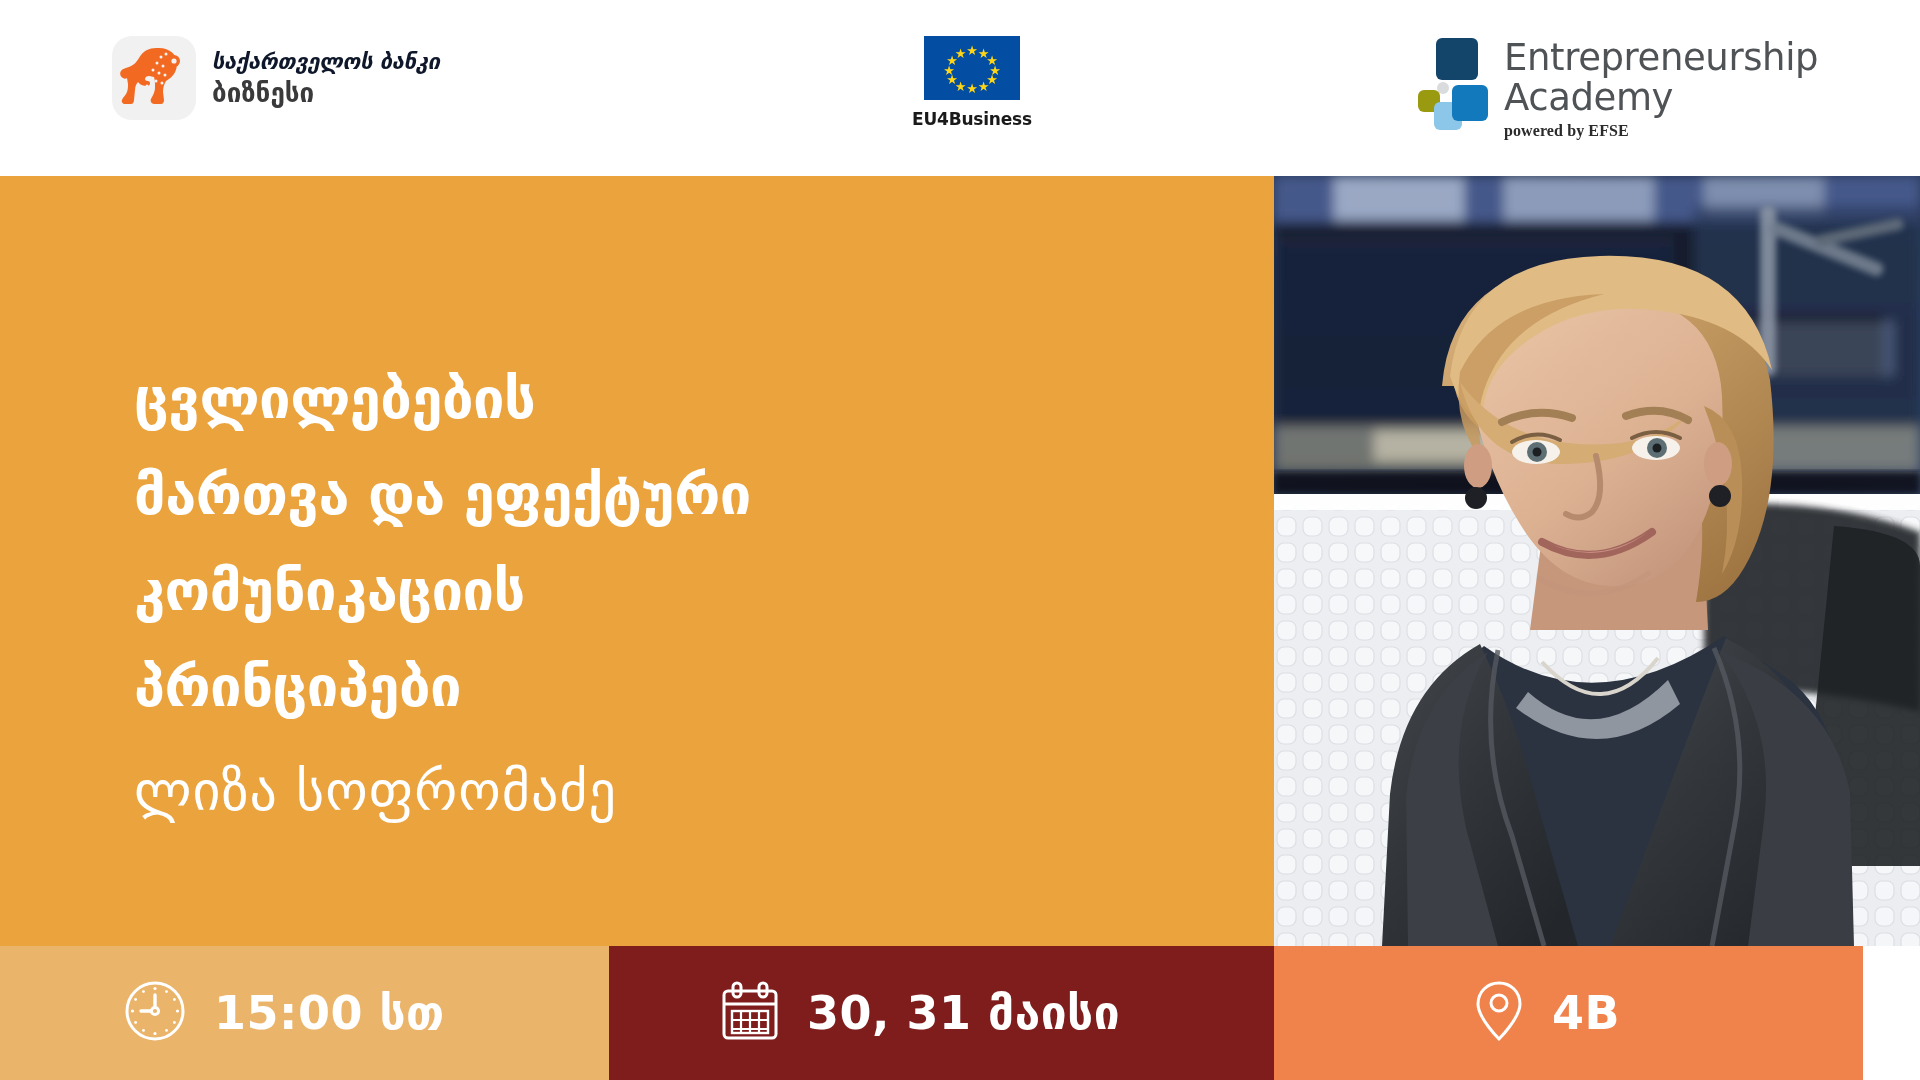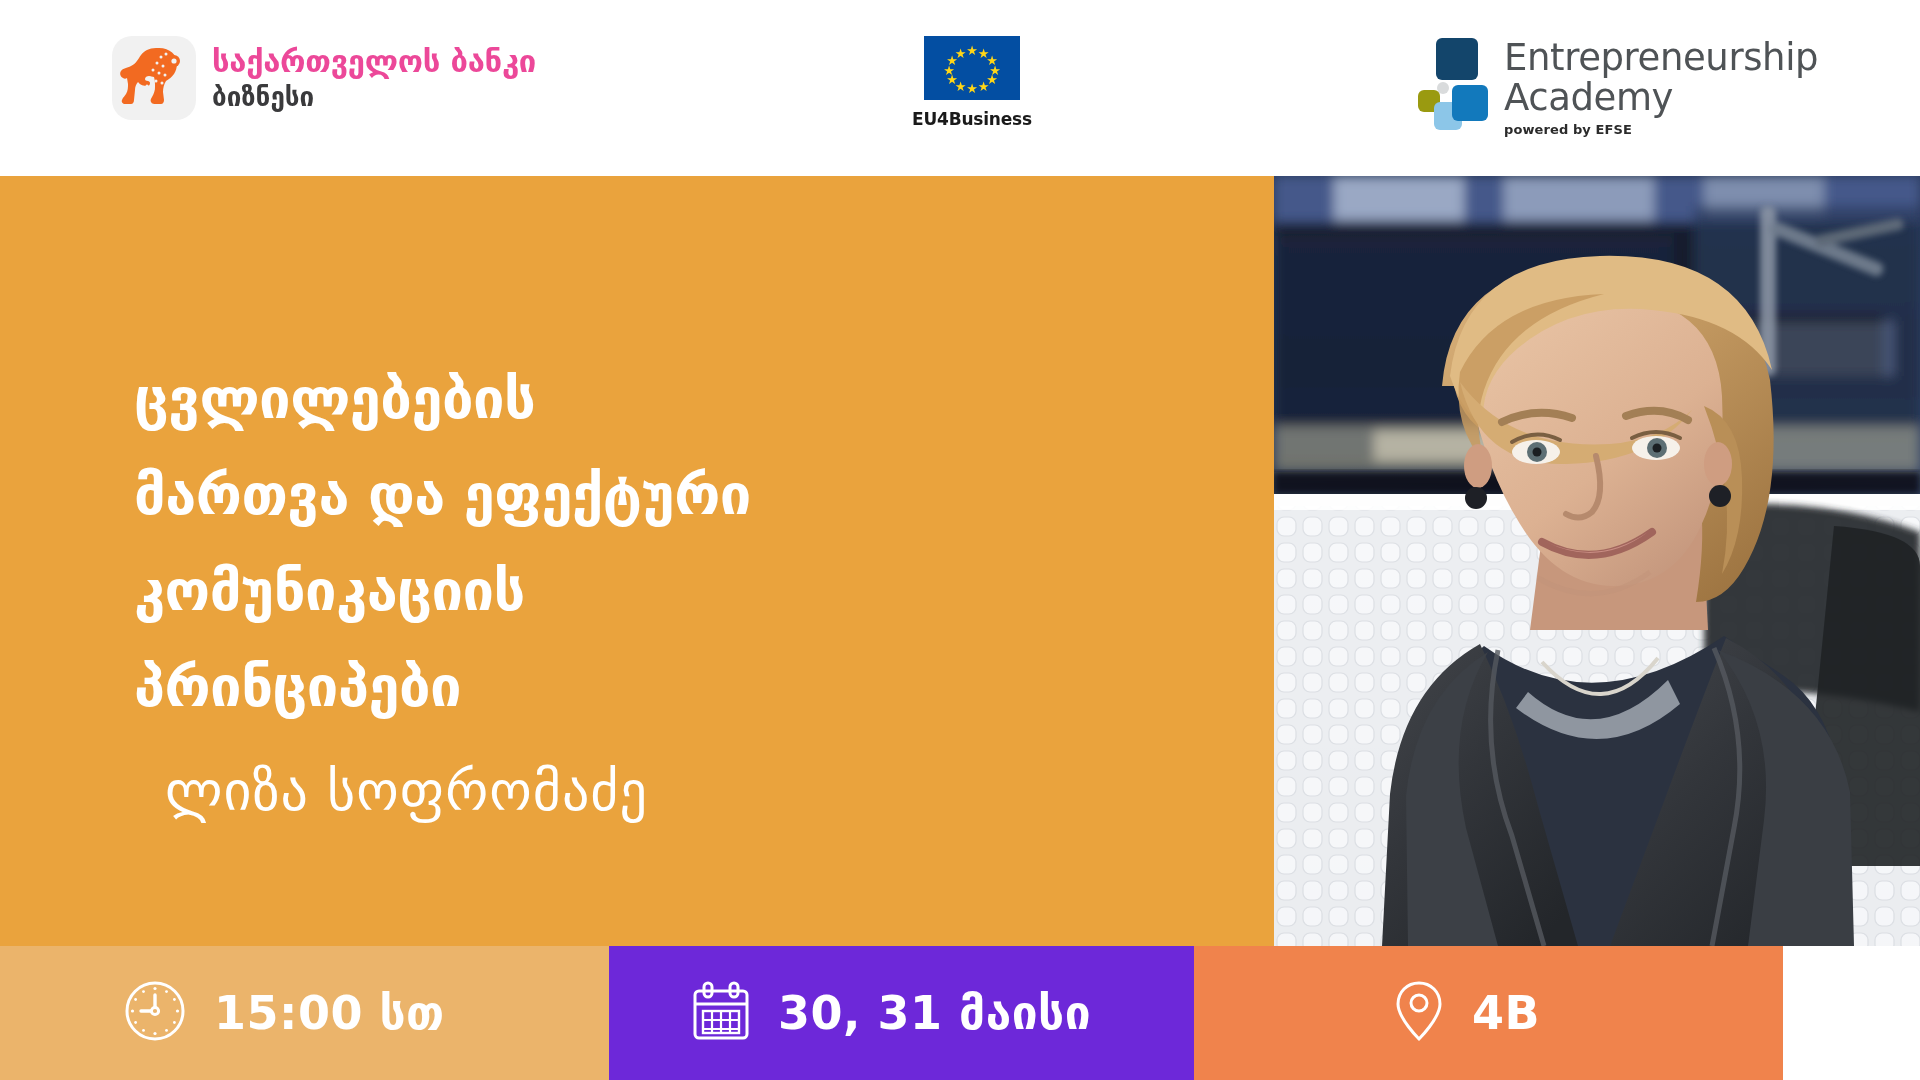--- a/index.html
+++ b/index.html
@@ -26,22 +26,22 @@
   }
   #bog-mark {
     position:relative; width:84px; height:84px;
     border-radius:20px; background:#f1f1f1;
     flex:0 0 auto; overflow:hidden;
   }
   #bog-mark svg { position:absolute; left:4px; top:6px; }
   #bog-words { display:flex; flex-direction:column; line-height:1.0; }
   #bog-title {
     font-family:"DejaVu Sans", sans-serif;
-    font-size:31px; font-weight:700; color:#ec4899;
-    letter-spacing:-0.3px; white-space:nowrap;
+    font-size:22px; font-weight:700; color:#0f172a;
+    letter-spacing:-0.3px; white-space:nowrap;font-style:italic;
   }
   #bog-sub {
     font-family:"DejaVu Sans", sans-serif;
     font-size:26px; font-weight:700; color:#3a3a3c;
     margin-top:7px; white-space:nowrap;
   }
 
   
   #eu-logo {
     position:absolute; left:912px; top:36px;
@@ -71,60 +71,60 @@
   #ea-sq-blue  { left:34px; top:47px; width:36px; height:36px; background:#1279BC; border-radius:7px; }
   #ea-sq-olive { left:0;    top:52px; width:22px; height:22px; background:#9A9A10; border-radius:3px; }
   #ea-sq-lblue { left:16px; top:64px; width:28px; height:28px; background:#8CC6E8; border-radius:5px; }
   #ea-sq-gray  { left:19px; top:44px; width:12px; height:12px; background:#D9DBDC; border-radius:2px; }
   #ea-words { display:flex; flex-direction:column; }
   #ea-line1, #ea-line2 {
     font-size:37px; font-weight:400; color:#4F5356;
     line-height:40px; letter-spacing:-0.4px; white-space:nowrap;
   }
   #ea-powered {
-    margin-top:4px; font-size:13px; font-weight:700;
-    color:#2B2B2B; letter-spacing:0.1px; white-space:nowrap;
+    margin-top:4px; font-size:16px; font-weight:700;
+    color:#2B2B2B; letter-spacing:0.1px; white-space:nowrap;font-family:Liberation Serif, serif;
   }
 
   
   #hero {
     position:absolute; left:0; top:176px; width:1920px; height:770px;
     background:#EAA33D;
   }
   #hero-text { position:absolute; left:134px; top:175px; width:1080px; }
   #hero-title {
     font-family:"DejaVu Sans", sans-serif;
     color:#ffffff; font-weight:700;
     font-size:56px; line-height:96px;
     letter-spacing:-0.5px; white-space:pre-line;
   }
   #hero-speaker {
     margin-top:26px; color:#FFFFFF;
     font-size:54px; font-weight:400; line-height:62px;
-    letter-spacing:1px; white-space:nowrap;margin-left:31px;
+    letter-spacing:1px; white-space:nowrap;
   }
 
   
   #hero-photo {
     position:absolute; left:1274px; top:0; width:646px; height:770px;
     overflow:hidden; background:#23304a;
   }
   #hero-photo svg { display:block; width:646px; height:770px; }
 
   
   #footer {
     position:absolute; left:0; top:946px; width:1920px; height:134px;
     display:flex;
   }
   .footer-cell {
     display:flex; align-items:center; height:134px;
     padding-left:124px; gap:28px;
   }
   #footer-time { width:609px; background:#EBB46B; }
-  #footer-date { width:585px; background:#6d28d9; padding-left:83px; }
+  #footer-date { width:665px; background:#7f1d1d; padding-left:112px; }
   #footer-place { width:589px; background:#F0834C; padding-left:200px; }
   .footer-label {
     color:#ffffff; font-size:46px; font-weight:700;
     letter-spacing:0.5px; white-space:nowrap;
   }
   .footer-icon { flex:0 0 auto; display:block; }
 </style>
 </head>
 <body>
 

